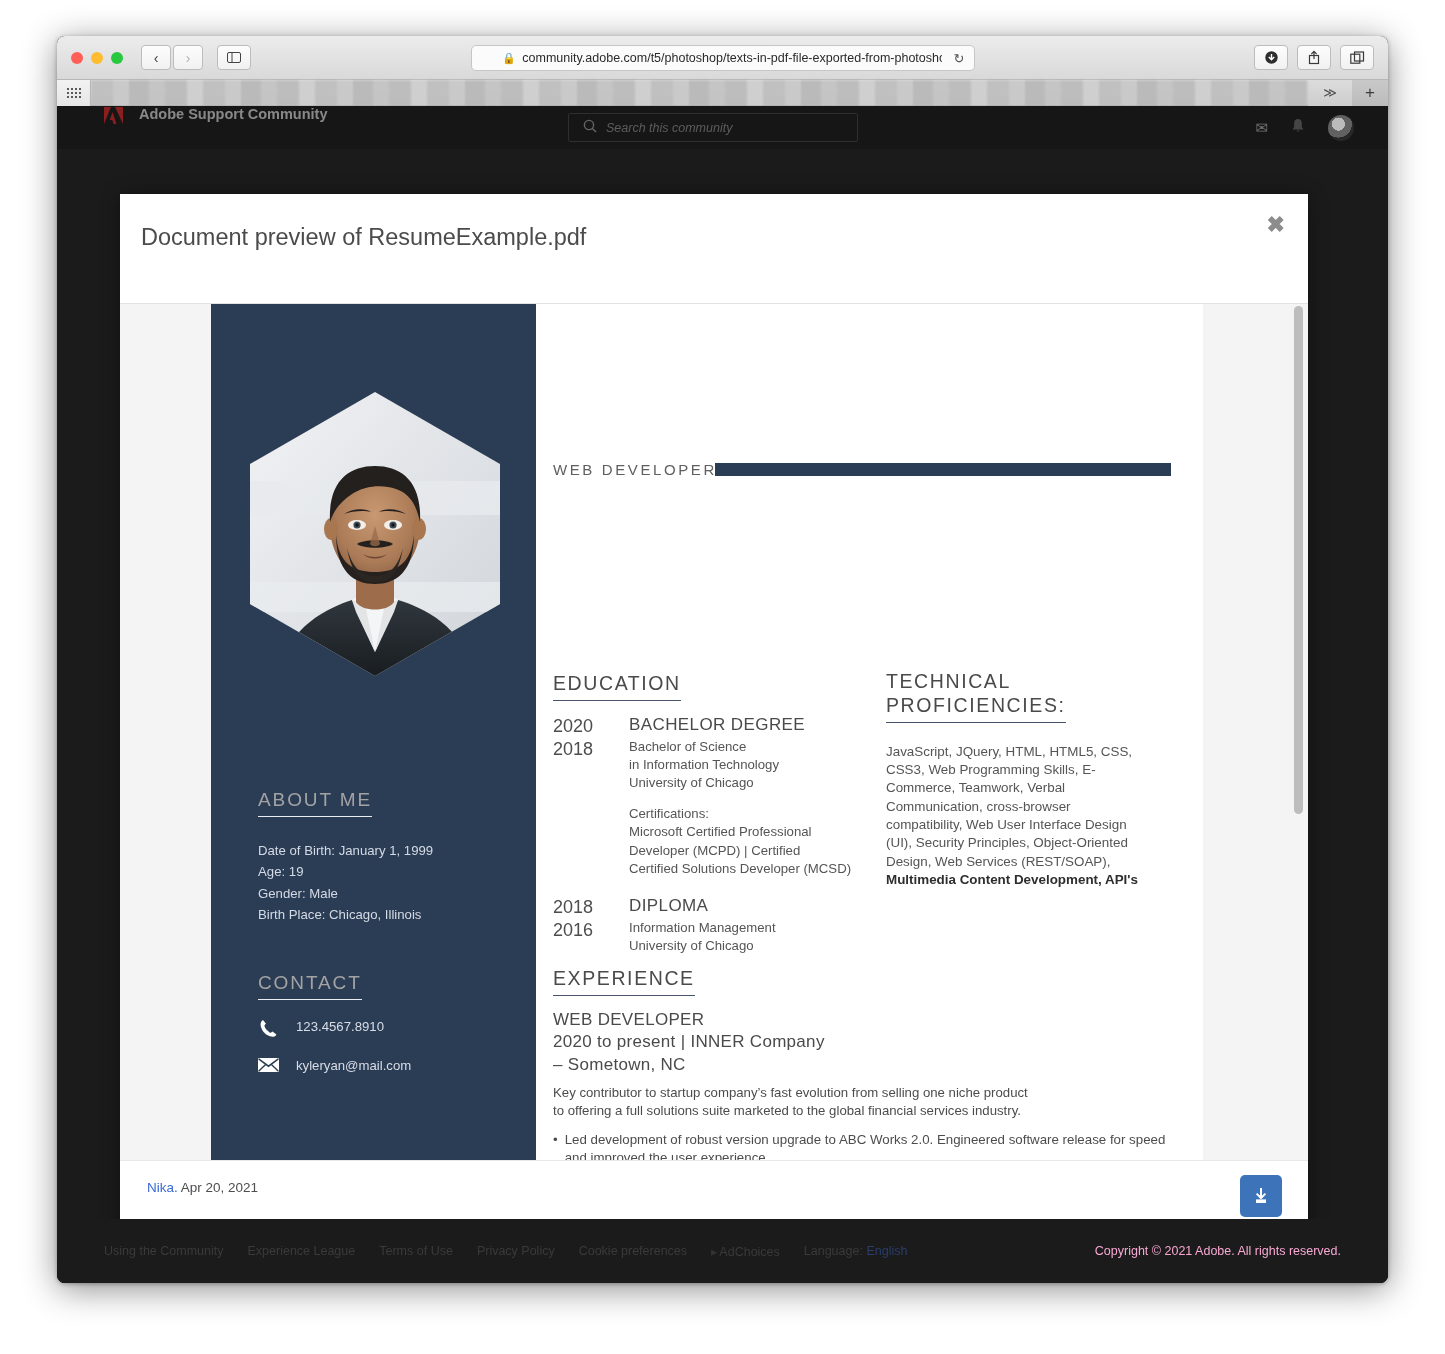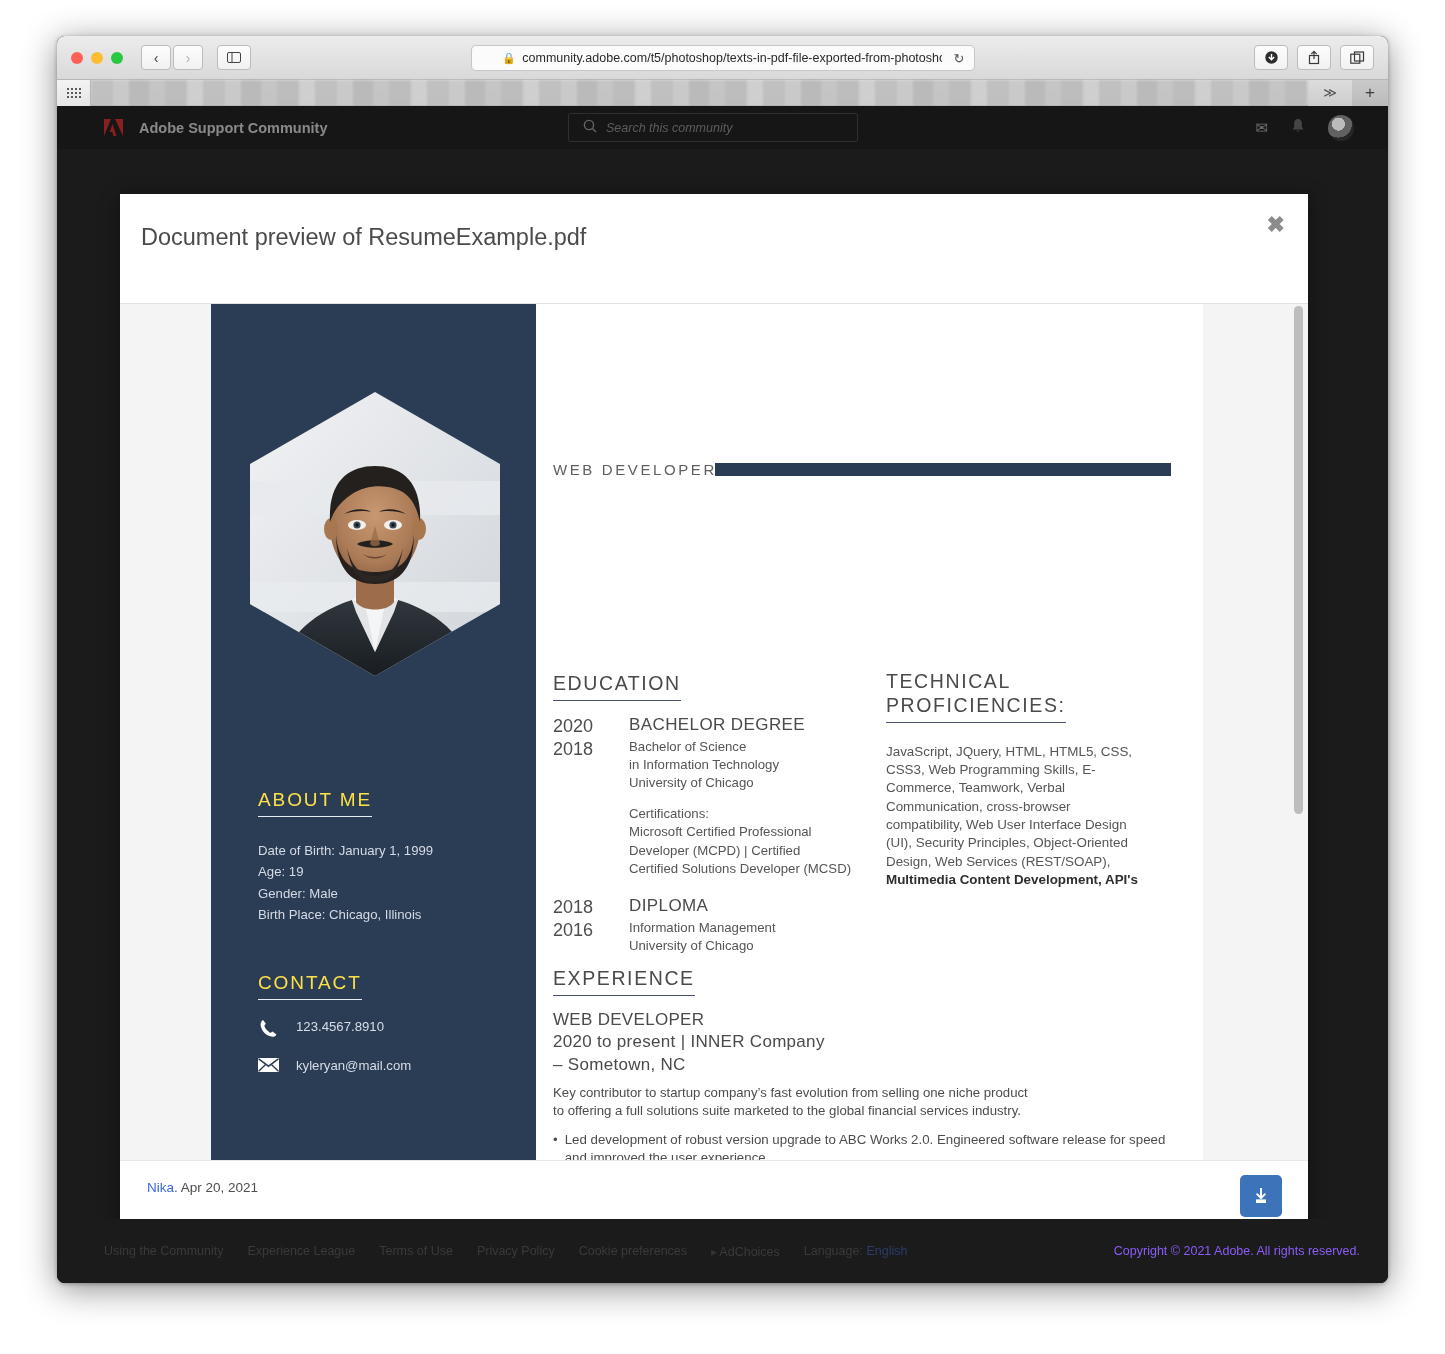--- a/index.html
+++ b/index.html
@@ -113,21 +113,21 @@
   #page {
     position: relative;
     height: 1177px;
     background: #1b1b1b;
     overflow: hidden;
   }
   #adobe-header {
     position: relative;
     height: 43px;
     background: #161616;
-    display: flex; align-items: center;
+    display: flex; 
   }
   #adobe-logo {
     margin-left: 47px; width: 19px; height: 19px;
     display:flex; align-items:center; justify-content:center;
   }
   #adobe-brand {
     margin-left: 16px;
     font-size: 14.5px; font-weight: bold; color: #cfcfcf;
     opacity: .62;
   }
@@ -264,43 +264,43 @@
     margin-bottom: 3px;
   }
   .edu-sub { font-size: 13.2px; color: #555; line-height: 1.37; }
   .edu-gap { height: 13px; }
   .tech-list { font-size: 13.4px; color: #555; line-height: 1.37; }
   .tech-list b { color: #2e2e2e; font-weight: bold; }
   .exp-title { font-size: 17px; color: #4a4a4a; line-height: 1.32; letter-spacing:.3px; }
   .exp-bullet { font-size: 13.3px; color: #4c4c4c; line-height: 1.36; display:flex; gap:7px; }
   
   .lsec-h {
-    font-size: 19px; letter-spacing: 1.9px; color: #fde047;
+    font-size: 19px; letter-spacing: 1.9px; color: #a3a3a3;
     border-bottom: 1.8px solid #e9edf3;
     display: inline-block; padding-bottom: 5px; font-weight: normal;
   }
   .linfo { font-size: 13.2px; color: #d5dbe5; line-height: 1.62; }
   .contact-row { display: flex; align-items: flex-start; gap: 17px; margin-top: 14px; }
   .contact-ico { width: 21px; flex: none; display:flex; justify-content:center; padding-top:2px; }
   .contact-txt { font-size: 13.2px; color: #d8dde6; line-height: 1.45; }
   
   #site-footer {
     position: absolute; left: 0; bottom: 0;
     width: 100%; height: 64px;
     background: #1b1b1b;
     display: flex; align-items: center;
   }
   #footer-links {
     margin-left: 47px; display: flex; gap: 24px;
     font-size: 12.5px; color: #3a3a3a;
   }
   #footer-links .lang-val { color: #2a3d6b; }
   #footer-copy {
-    position: absolute; right: 28px;
-    font-size: 12.5px; color: #8b5cf6;
+    position: absolute; right: 47px;
+    font-size: 12.5px; color: #f9a8d4;
   }
   .adchoice-ico { display:inline-block; color:#333; margin-right:2px; }
 </style>
 </head>
 <body>
 
 <div id="root">
 
   <div id="browser-window">
 

